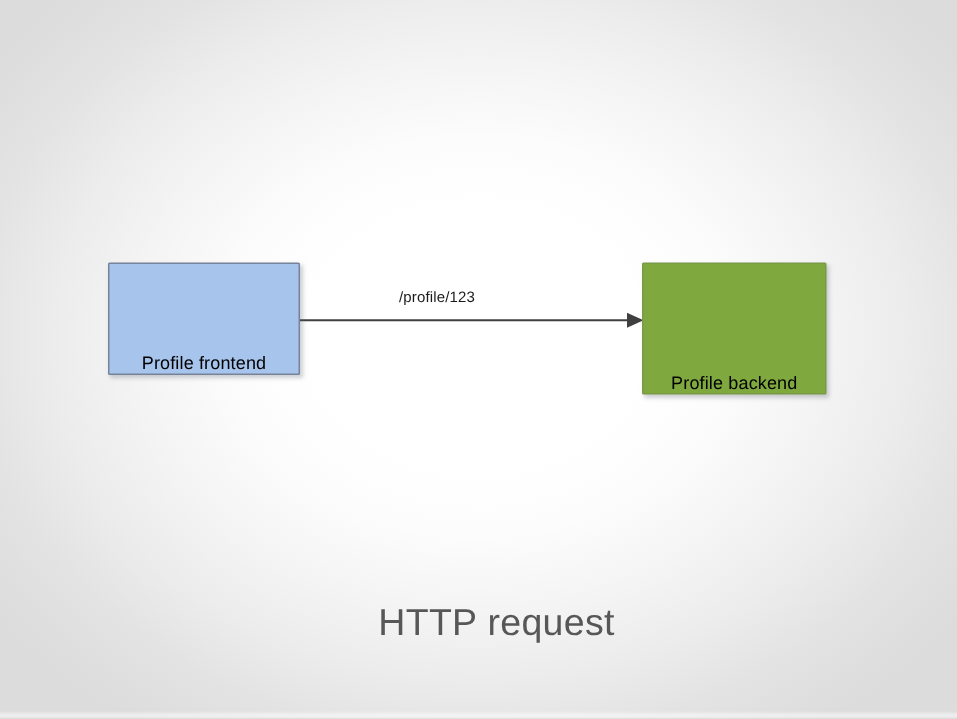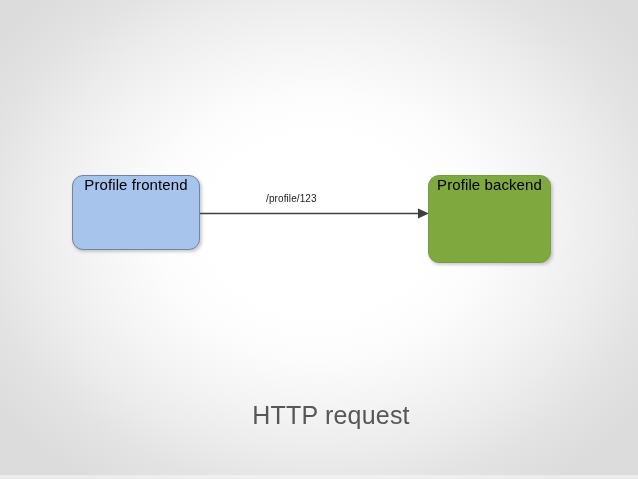--- a/index.html
+++ b/index.html
@@ -40,25 +40,25 @@
     width: 638px;
     height: 5px;
     background: linear-gradient(to bottom, rgba(255,255,255,0) 0%, rgba(255,255,255,.55) 55%, rgba(255,255,255,.25) 100%);
     pointer-events: none;
   }
 
   
   .node {
     position: absolute;
     box-sizing: border-box;
-    border-radius: 11px;
+    border-radius: 1px;
     display: flex;
-    align-items: flex-start;
+    align-items: flex-end;
     justify-content: center;
-    font-size: 15px;
+    font-size: 12px;
     color: #000000;
     letter-spacing: .1px;
     white-space: nowrap;
   }
 
   #node-frontend {
     left: 72px;
     top: 175px;
     width: 128px;
     height: 75px;

